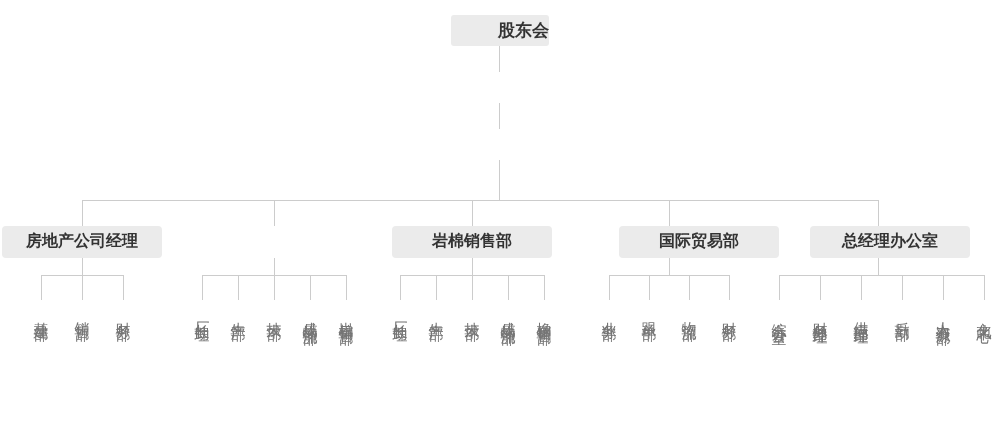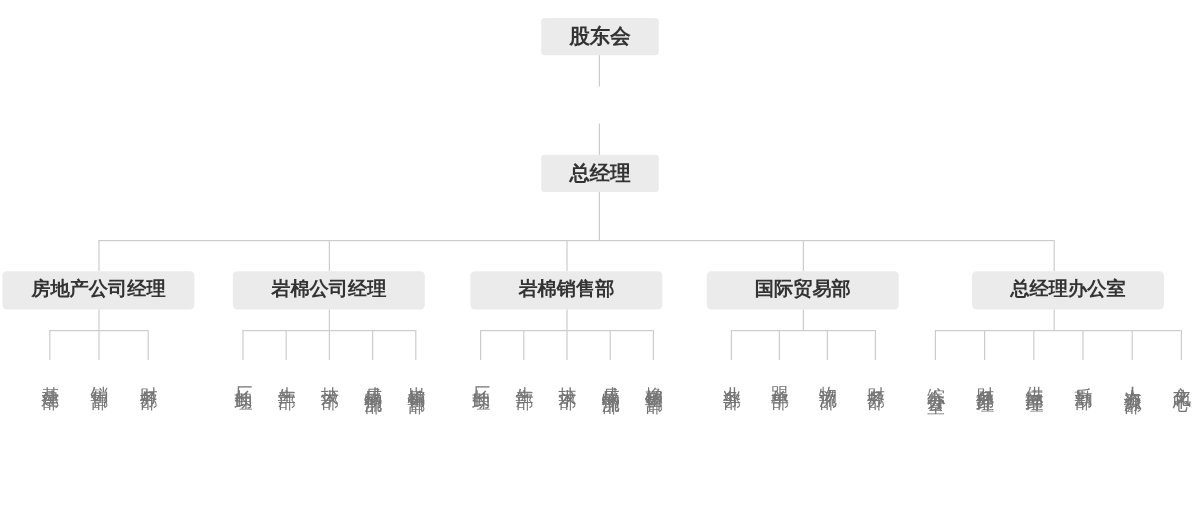--- a/index.html
+++ b/index.html
@@ -20,20 +20,21 @@
     border-radius: 3px;
     box-sizing: border-box;
     white-space: nowrap;
   }
   .node.top {
     width: 98px;
     height: 31px;
     line-height: 31px;
     font-size: 17px;
     left: 451px;
+    text-align: right;
   }
   .node.l2 {
     width: 160px;
     height: 32px;
     line-height: 32px;
     font-size: 16px;
     top: 226px;
     border-radius: 4px;
     font-family: Liberation Mono, monospace;
   }
@@ -60,37 +61,35 @@
     line-height: 16px;
     white-space: nowrap;
   }
 </style>
 </head>
 <body>
 
 <div class="canvas">
 
   <div class="node top" style="top:15px">股东会</div>
-  <div class="node top" style="top:129px">总经理</div>
 
   <div class="vline" style="left:499px;top:46px;height:26px"></div>
   <div class="vline" style="left:499px;top:103px;height:26px"></div>
   <div class="vline" style="left:499px;top:160px;height:40px"></div>
 
   <div class="hline" style="left:82px;top:200px;width:796px"></div>
   <div class="vline" style="left:82px;top:200px;height:26px"></div>
   <div class="vline" style="left:274px;top:200px;height:26px"></div>
   <div class="vline" style="left:472px;top:200px;height:26px"></div>
   <div class="vline" style="left:669px;top:200px;height:26px"></div>
   <div class="vline" style="left:878px;top:200px;height:26px"></div>
 
   <div class="node l2" style="left:2px">房地产公司经理</div>
-  <div class="node l2" style="left:194px">岩棉公司经理</div>
   <div class="node l2" style="left:392px">岩棉销售部</div>
-  <div class="node l2" style="left:589px">国际贸易部</div>
+  <div class="node l2" style="left:619px">国际贸易部</div>
   <div class="node l2" style="left:810px">总经理办公室</div>
 
   <div class="vline" style="left:82px;top:258px;height:17px"></div>
   <div class="hline" style="left:41px;top:275px;width:82px"></div>
   <div class="vline" style="left:41px;top:275px;height:25px"></div>
   <div class="vline" style="left:82px;top:275px;height:25px"></div>
   <div class="vline" style="left:123px;top:275px;height:25px"></div>
   <div class="leaf" style="left:33px">基建部</div>
   <div class="leaf" style="left:74px">销售部</div>
   <div class="leaf" style="left:115px">财务部</div>

